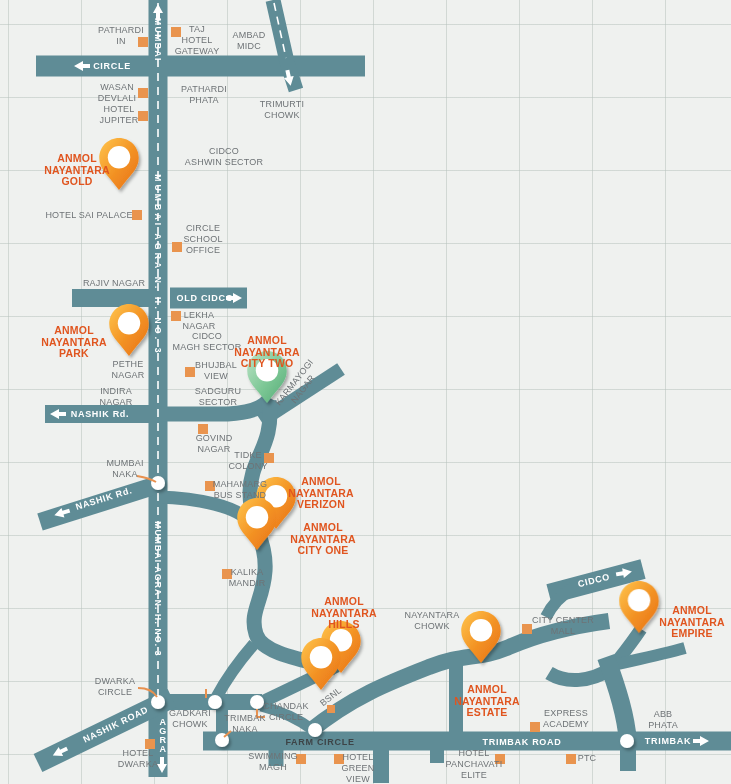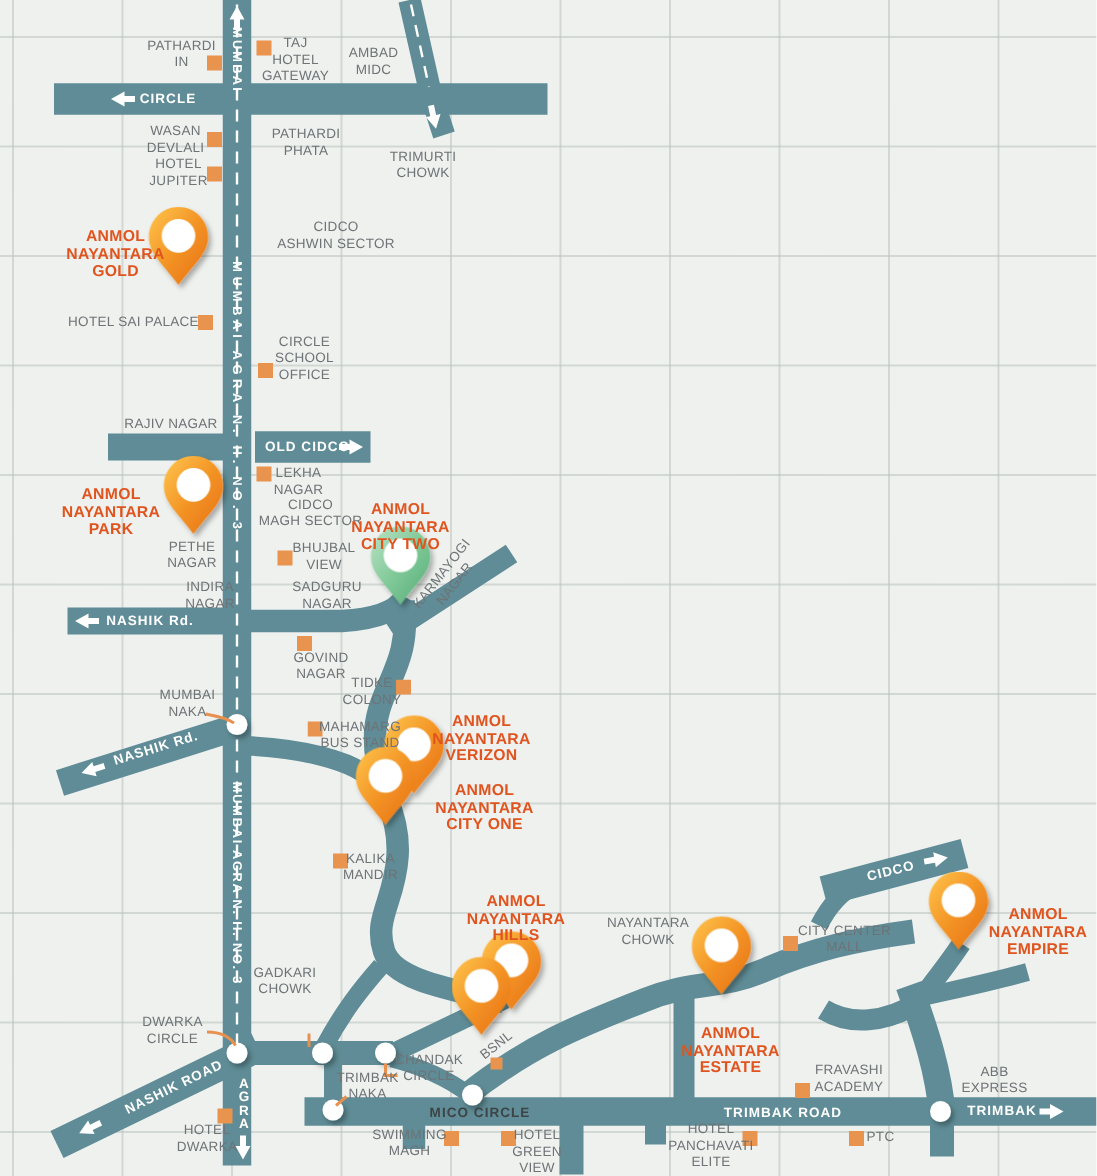--- a/index.html
+++ b/index.html
@@ -130,21 +130,21 @@
       <use href="#pin" width="42" height="54" fill="url(#gpo)" transform="translate(618,580)"></use>
     </g>
   </svg>
 
   <div class="rs" style="left:112px;top:66px">CIRCLE</div>
   <div class="rs" style="left:205px;top:298px">OLD CIDCO</div>
   <div class="rs" style="left:100px;top:414px">NASHIK Rd.</div>
   <div class="rs" style="left:104px;top:499px;transform:translate(-50%,-50%) rotate(-17deg)">NASHIK Rd.</div>
   <div class="rs" style="left:116px;top:725px;transform:translate(-50%,-50%) rotate(-26deg)">NASHIK ROAD</div>
   <div class="rs" style="left:594px;top:581px;transform:translate(-50%,-50%) rotate(-14deg)">CIDCO</div>
-  <div class="rs dark" style="left:320px;top:742px">MICO CIRCLE</div>
+  <div class="rs dark" style="left:320px;top:742px">FARM CIRCLE</div>
   <div class="rs" style="left:522px;top:742px">TRIMBAK ROAD</div>
   <div class="rs" style="left:668px;top:741px">TRIMBAK</div>
   <div class="rs" style="left:158px;top:40px;transform:translate(-50%,-50%) rotate(90deg);letter-spacing:1.5px;font-size:8.5px">MUMBAI</div>
   <div class="rs" style="left:158px;top:265px;transform:translate(-50%,-50%) rotate(90deg);letter-spacing:3.2px;font-size:8.5px">MUMBAI AGRA N. H. NO. 3</div>
   <div class="rs" style="left:158px;top:589px;transform:translate(-50%,-50%) rotate(90deg);letter-spacing:1.2px;font-size:8.5px">MUMBAI AGRA N. H. NO. 3</div>
   <div class="rs" style="left:163px;top:736px;line-height:9px">A
 G
 R
 A</div>
 
@@ -192,52 +192,52 @@
 OFFICE</div>
   <div class="lm" style="left:114px;top:283px">RAJIV NAGAR</div>
   <div class="lm" style="left:199px;top:321px">LEKHA
 NAGAR</div>
   <div class="lm" style="left:207px;top:342px">CIDCO
 MAGH SECTOR</div>
   <div class="lm" style="left:128px;top:370px">PETHE
 NAGAR</div>
   <div class="lm" style="left:216px;top:371px">BHUJBAL
 VIEW</div>
-  <div class="lm" style="left:140px;top:397px">INDIRA
+  <div class="lm" style="left:116px;top:397px">INDIRA
 NAGAR</div>
   <div class="lm" style="left:218px;top:397px">SADGURU
-NAGAR</div>
+SECTOR</div>
   <div class="lm" style="left:299px;top:386px;transform:translate(-50%,-50%) rotate(-52deg)">KARMAYOGI
 NAGAR</div>
   <div class="lm" style="left:214px;top:444px">GOVIND
 NAGAR</div>
   <div class="lm" style="left:248px;top:461px">TIDKE
 COLONY</div>
   <div class="lm" style="left:125px;top:469px">MUMBAI
 NAKA</div>
   <div class="lm" style="left:240px;top:490px">MAHAMARG
 BUS STAND</div>
   <div class="lm" style="left:247px;top:578px">KALIKA
 MANDIR</div>
   <div class="lm" style="left:432px;top:621px">NAYANTARA
 CHOWK</div>
   <div class="lm" style="left:563px;top:626px">CITY CENTER
 MALL</div>
   <div class="lm" style="left:331px;top:697px;transform:translate(-50%,-50%) rotate(-38deg)">BSNL</div>
   <div class="lm" style="left:115px;top:687px">DWARKA
 CIRCLE</div>
-  <div class="lm" style="left:190px;top:654px">GADKARI
+  <div class="lm" style="left:190px;top:719px">GADKARI
 CHOWK</div>
   <div class="lm" style="left:286px;top:712px">CHANDAK
 CIRCLE</div>
   <div class="lm" style="left:245px;top:724px">TRIMBAK
 NAKA</div>
   <div class="lm" style="left:663px;top:720px">ABB
-EXPRESS</div>
-  <div class="lm" style="left:566px;top:719px">FRAVASHI
+PHATA</div>
+  <div class="lm" style="left:566px;top:719px">EXPRESS
 ACADEMY</div>
   <div class="lm" style="left:587px;top:758px">PTC</div>
   <div class="lm" style="left:273px;top:762px">SWIMMING
 MAGH</div>
   <div class="lm" style="left:358px;top:768px">HOTEL
 GREEN
 VIEW</div>
   <div class="lm" style="left:474px;top:764px">HOTEL
 PANCHAVATI
 ELITE</div>

